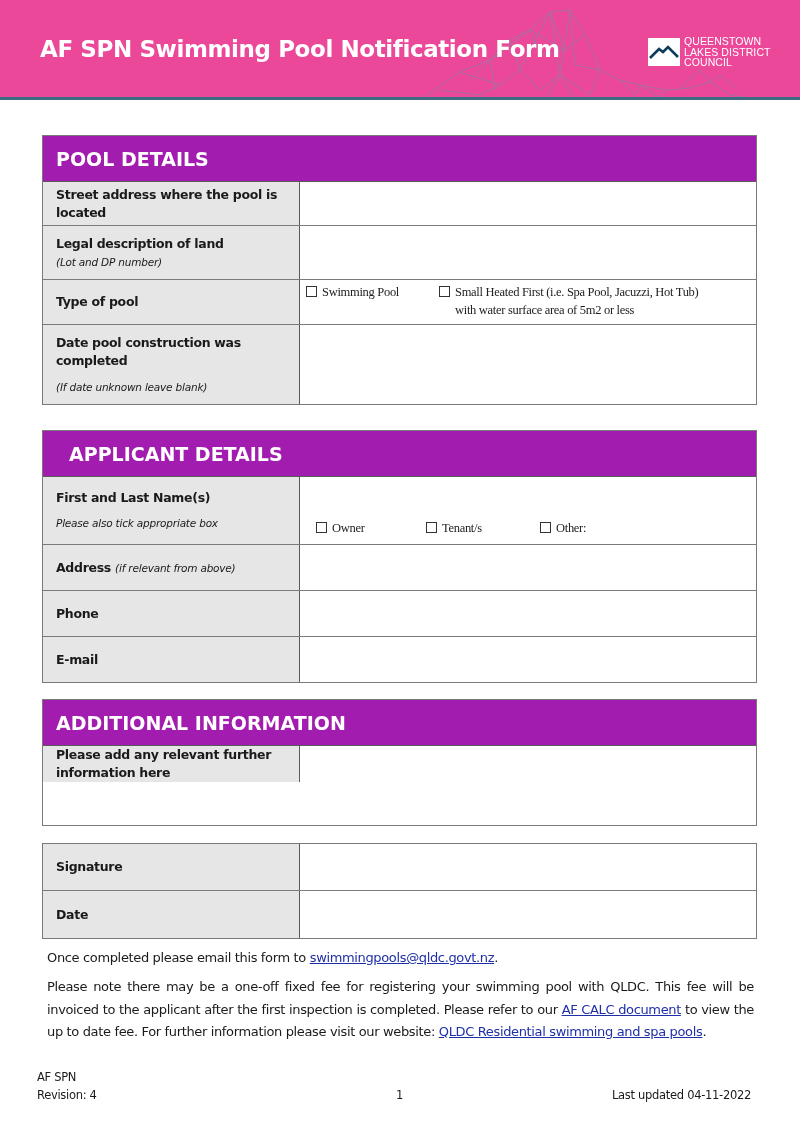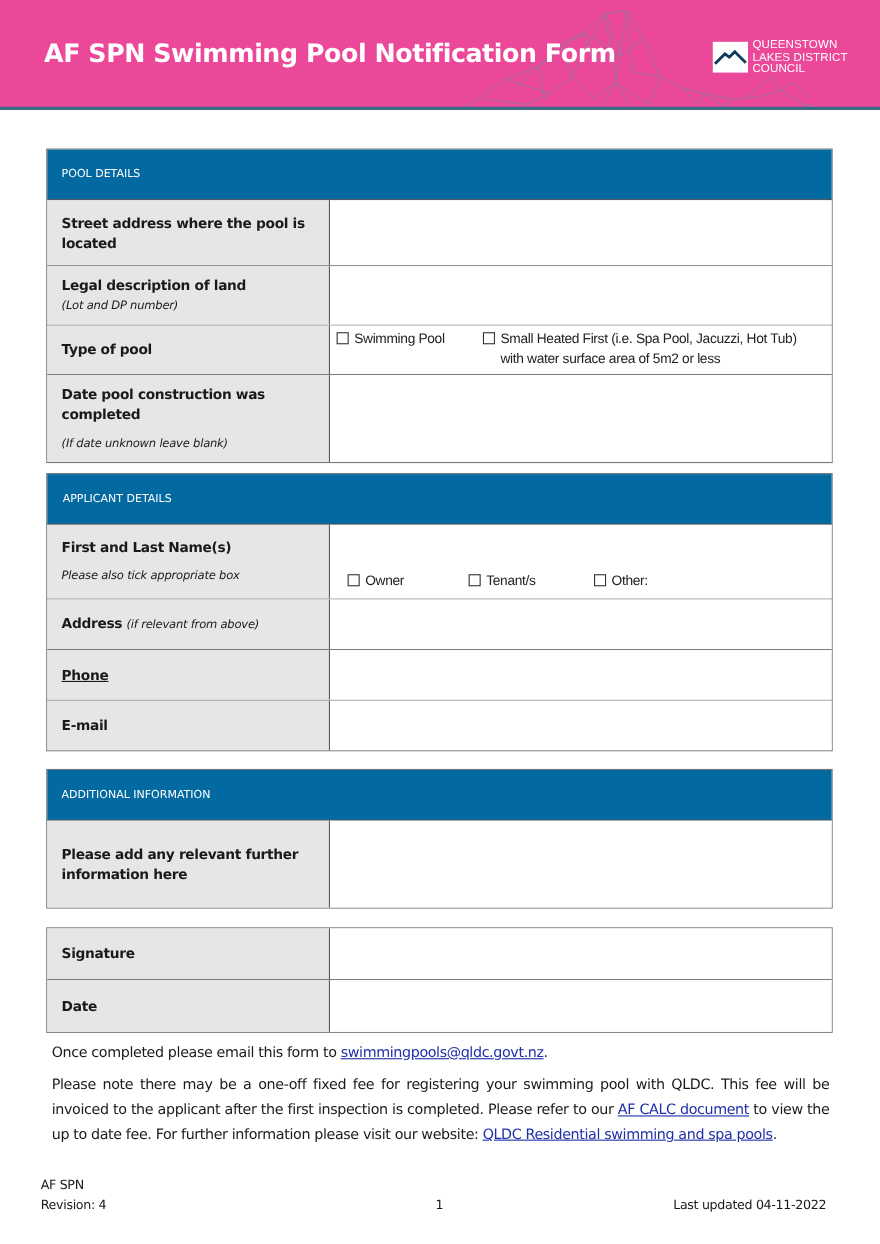--- a/index.html
+++ b/index.html
@@ -20,37 +20,37 @@
   }
   .banner-mountains { position: absolute; left: 400px; top: 0; width: 400px; height: 100px; }
   .logo { position: absolute; left: 648px; top: 36px; display: flex; align-items: center; }
   .logo-mark { width: 32px; height: 28px; background: #ffffff; position: relative; margin-right: 4px; }
   .logo-mark svg { position: absolute; left: 0; top: 0; }
   .logo-text { color: #ffffff; font-family: "Liberation Sans", sans-serif; font-size: 10.5px; line-height: 10.5px; letter-spacing: 0.1px; }
 
   
   .section { position: absolute; left: 42px; width: 715px; border: 1px solid #7a7a7a; }
   .section-head {
-    background: #0369a1; color: #ffffff; font-family: "DejaVu Sans", sans-serif;
-    font-weight: normal; font-size: 10px; height: 46px; display: flex; align-items: center;
+    background: #a21caf; color: #ffffff; font-family: "DejaVu Sans", sans-serif;
+    font-weight: bold; font-size: 19px; height: 46px; display: flex; align-items: center;
     padding-left: 13px; border-bottom: 1px solid #5a5a5a;
   }
   .row { display: flex; border-bottom: 1px solid #7a7a7a; }
   .row:last-child { border-bottom: none; }
   .label {
     width: 257px; background: #e6e6e6; border-right: 1px solid #5a5a5a;
     padding: 0 13px; display: flex; flex-direction: column; justify-content: center;
     font-family: "DejaVu Sans", sans-serif; font-size: 12.5px; font-weight: bold; line-height: 18px;
     letter-spacing: -0.3px;
   }
   .label .sub { font-weight: normal; font-style: italic; font-size: 10.5px; letter-spacing: -0.2px; }
   .field { flex: 1; background: #ffffff; position: relative; }
   .field-input { width: 100%; height: 100%; border: none; background: transparent; outline: none; }
 
-  .opt { position: absolute; font-family: Liberation Sans, sans-serif; font-size: 12.5px; color: #222; letter-spacing: -0.3px; line-height: 18px; white-space: nowrap; }
+  .opt { position: absolute; font-family: Liberation Serif, serif; font-size: 12.5px; color: #222; letter-spacing: -0.3px; line-height: 18px; white-space: nowrap; }
   .box { display: inline-block; width: 11px; height: 11px; border: 1px solid #333; margin-right: 5px; vertical-align: -1px; }
 
   
   .para {
     position: absolute; left: 47px; width: 707px; font-family: "DejaVu Sans", sans-serif;
     font-size: 13px; line-height: 22.5px; color: #1a1a1a; text-align: justify; letter-spacing: -0.35px;
   }
   .para a { color: #1f2fa8; text-decoration: underline; }
 
   .footer { position: absolute; font-family: "DejaVu Sans", sans-serif; font-size: 11.5px; color: #1a1a1a; letter-spacing: -0.3px; line-height: 18px; }
@@ -83,21 +83,21 @@
     <div class="logo-text">
       <div>QUEENSTOWN</div>
       <div>LAKES DISTRICT</div>
       <div>COUNCIL</div>
     </div>
   </div>
 </div>
 
 <div class="section" style="top:135px;">
   <div class="section-head">POOL DETAILS</div>
-  <div class="row" style="height:60px;">
+  <div class="row" style="height:44px;">
     <div class="label">
         <span>Street address where the pool is located</span>
       </div>
     <div class="field"><input class="field-input" value="" style=""></div>
   </div>
   <div class="row" style="height:54px;">
     <div class="label">
       <span>Legal description of land</span>
       <span class="sub">(Lot and DP number)</span>
     </div>
@@ -120,21 +120,21 @@
   <div class="row" style="height:79px;">
     <div class="label">
       <span>Date pool construction was completed</span>
       <span class="sub" style="margin-top:8px;">(If date unknown leave blank)</span>
     </div>
     <div class="field"><input class="field-input" value="" style=""></div>
   </div>
 </div>
 
 <div class="section" style="top:430px;">
-  <div class="section-head" style="padding-left:14px;">APPLICANT DETAILS</div>
+  <div class="section-head" style="padding-left:26px;">APPLICANT DETAILS</div>
   <div class="row" style="height:68px;">
     <div class="label">
       <span>First and Last Name(s)</span>
       <span class="sub" style="margin-top:7px;">Please also tick appropriate box</span>
     </div>
     <div class="field">
       <input class="field-input" style="height: 38px;" value="">
       <div class="opt" style="left:16px; top:42px;">
         <span class="box"></span><span>Owner</span>
       </div>
@@ -145,37 +145,37 @@
         <span class="box"></span><span>Other:</span>
       </div>
     </div>
   </div>
   <div class="row" style="height:46px;">
     <div class="label">
       <span><span>Address</span> <span class="sub">(if relevant from above)</span></span>
     </div>
     <div class="field"><input class="field-input" value="" style=""></div>
   </div>
-  <div class="row" style="height:46px;text-decoration:underline;">
+  <div class="row" style="height:46px;">
     <div class="label">
         <span>Phone</span>
       </div>
     <div class="field"><input class="field-input" value="" style=""></div>
   </div>
   <div class="row" style="height:45px;">
     <div class="label">
         <span>E-mail</span>
       </div>
     <div class="field"><input class="field-input" value="" style=""></div>
   </div>
 </div>
 
 <div class="section" style="top:699px;">
   <div class="section-head">ADDITIONAL INFORMATION</div>
-  <div class="row" style="height:79px;">
+  <div class="row" style="height:79px;flex-direction:column;">
     <div class="label">
         <span>Please add any relevant further information here</span>
       </div>
     <div class="field"><textarea class="field-input" style="resize: none;"></textarea></div>
   </div>
 </div>
 
 <div class="section" style="top:843px;">
   <div class="row" style="height:47px;">
     <div class="label">

